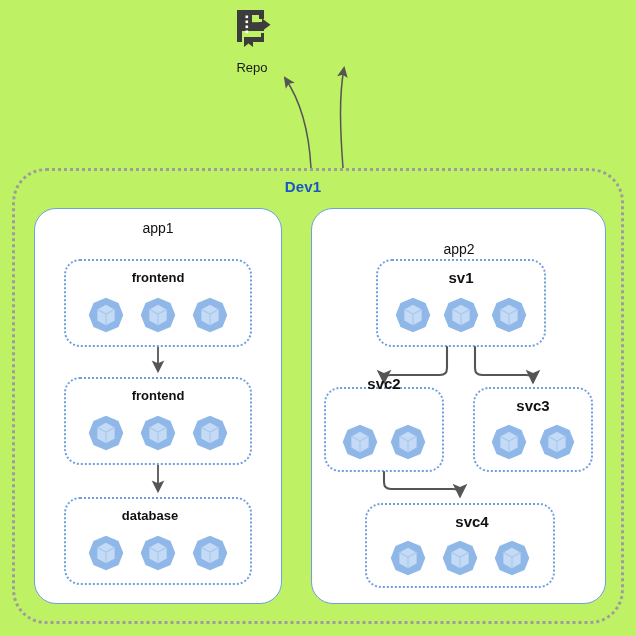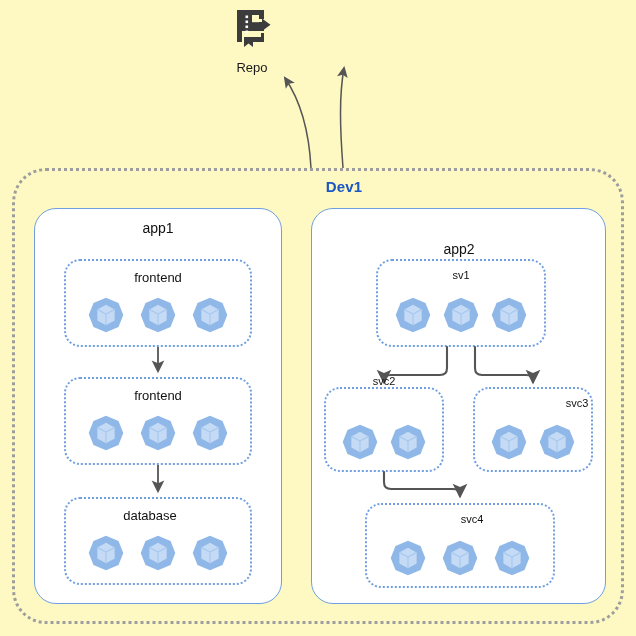--- a/index.html
+++ b/index.html
@@ -8,21 +8,21 @@
     background: #ffffff;
   }
   body {
     font-family: "Liberation Sans", sans-serif;
   }
   #canvas {
     position: relative;
     width: 636px;
     height: 636px;
     overflow: hidden;
-    background: #fef9c3;
+    background: #bef264;
   }
   #edges {
     position: absolute;
     left: 0;
     top: 0;
     width: 636px;
     height: 636px;
     pointer-events: none;
     z-index: 5;
   }
@@ -53,41 +53,40 @@
   
   .env-label {
     position: absolute;
     font-size: 15px;
     font-weight: bold;
     color: #1a56c4;
     letter-spacing: 0.2px;
     white-space: nowrap;
     transform: translateX(-50%);
     z-index: 6;
-    margin-left: 41px;
   }
   .app-label {
     position: absolute;
     font-size: 14px;
     font-weight: normal;
     color: #111111;
     white-space: nowrap;
     transform: translateX(-50%);
     z-index: 6;
   }
   .svc-label {
     position: absolute;
-    font-weight: normal;
+    font-weight: bold;
     color: #111111;
     white-space: nowrap;
     transform: translateX(-50%);
     z-index: 6;
   }
   .svc-label.lg { font-size: 13px; }
-  .svc-label.sm { font-size: 11px; }
+  .svc-label.sm { font-size: 15px; }
 
   
   .pod-row {
     position: absolute;
     display: flex;
     align-items: center;
     justify-content: center;
     z-index: 6;
   }
   .pod {
@@ -253,21 +252,21 @@
     </svg>
     <svg class="pod" viewBox="0 0 44 44">
       <path d="M22 2 L36.5 8 L42 22 L36.5 36 L22 42 L7.5 36 L2 22 L7.5 8 Z" fill="#8fb8e8"></path>
       <path d="M22 10 L32 15.5 V28.5 L22 34 L12 28.5 V15.5 Z" fill="#c5dbf5"></path>
       <path d="M12 15.5 L22 21 L32 15.5" fill="none" stroke="#a8c9ee" stroke-width="1.4"></path>
       <path d="M22 21 V34" fill="none" stroke="#a8c9ee" stroke-width="1.4"></path>
     </svg>
   </div>
 
   <div class="svc-box" style="left:473px; top:387px; width:120px; height:85px;"></div>
-  <div class="svc-label sm" style="left:533px; top:397px;margin-left:44px;">svc3</div>
+  <div class="svc-label sm" style="left:533px; top:397px;">svc3</div>
   <div class="pod-row" style="left:473px; top:420px; width:120px; height:44px; gap:10px;">
     <svg class="pod" viewBox="0 0 44 44">
       <path d="M22 2 L36.5 8 L42 22 L36.5 36 L22 42 L7.5 36 L2 22 L7.5 8 Z" fill="#8fb8e8"></path>
       <path d="M22 10 L32 15.5 V28.5 L22 34 L12 28.5 V15.5 Z" fill="#c5dbf5"></path>
       <path d="M12 15.5 L22 21 L32 15.5" fill="none" stroke="#a8c9ee" stroke-width="1.4"></path>
       <path d="M22 21 V34" fill="none" stroke="#a8c9ee" stroke-width="1.4"></path>
     </svg>
     <svg class="pod" viewBox="0 0 44 44">
       <path d="M22 2 L36.5 8 L42 22 L36.5 36 L22 42 L7.5 36 L2 22 L7.5 8 Z" fill="#8fb8e8"></path>
       <path d="M22 10 L32 15.5 V28.5 L22 34 L12 28.5 V15.5 Z" fill="#c5dbf5"></path>

